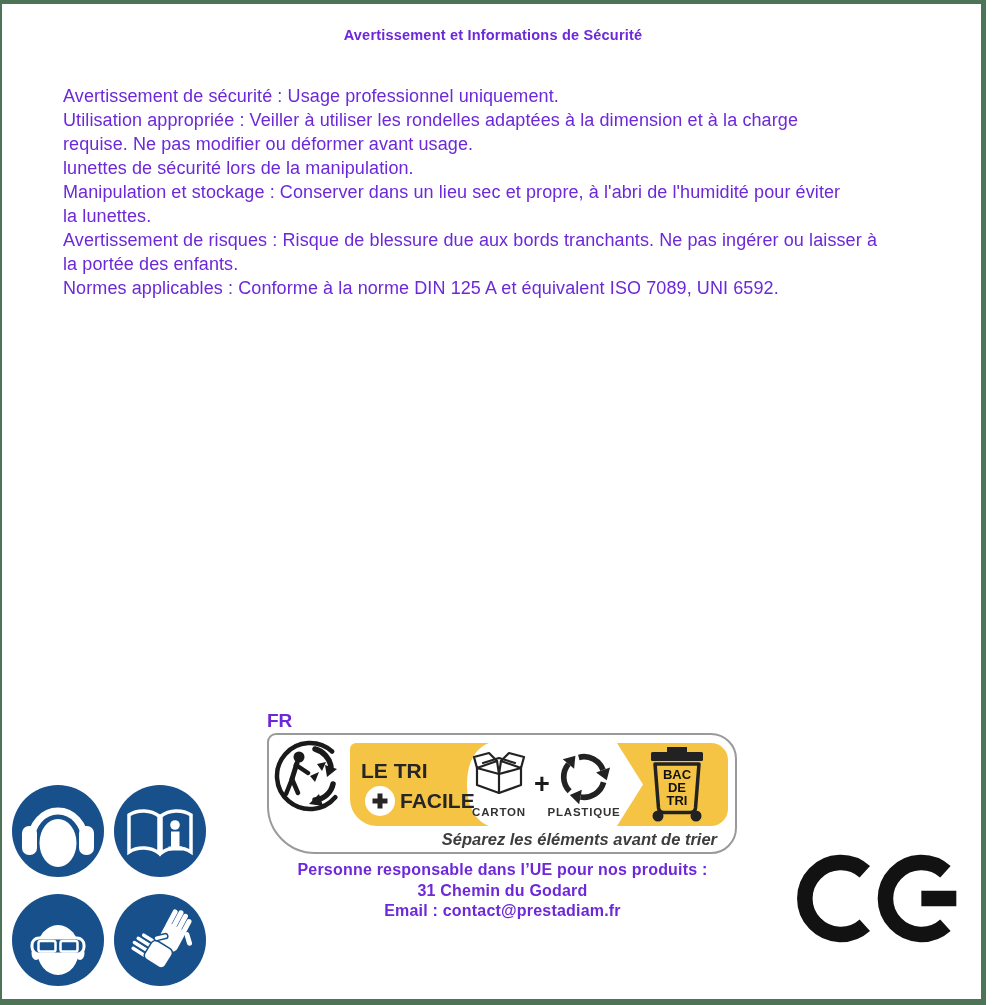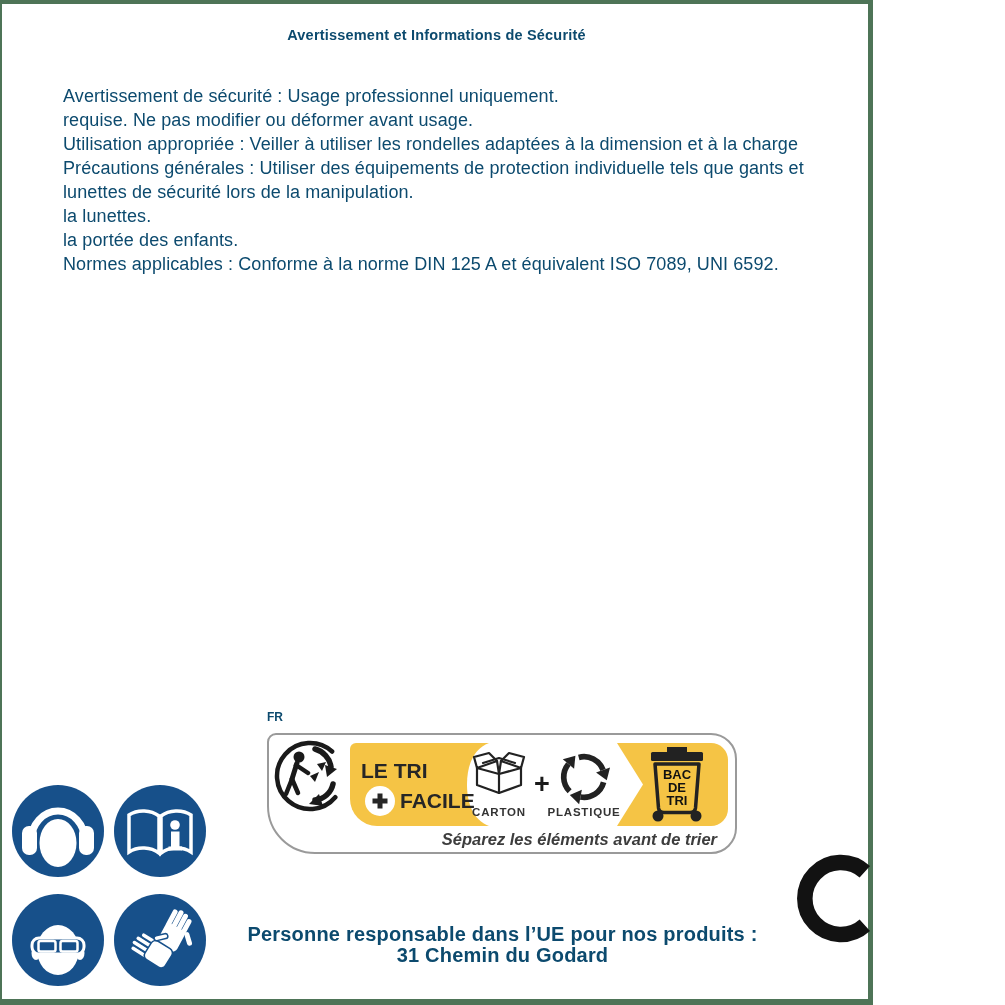--- a/index.html
+++ b/index.html
@@ -1,60 +1,61 @@
 <!DOCTYPE html>
 <html style="--c-green: #4e7457; --c-blue: #17508a; --c-yellow: #F5C445;"><head>
 <meta charset="utf-8">
 <style>
   html,body{margin:0;padding:0;background:#fff;}
   #canvas{
-    position:relative;width:873px;height:1005px;background:#fff;overflow:hidden;
-    font-family:"Liberation Sans",sans-serif;color:#0c4a6e;
+    position:relative;width:986px;height:1005px;background:#fff;overflow:hidden;
+    font-family:"Liberation Sans",sans-serif;color:#6d28d9;
   }
   .frame{
     position:absolute;inset:0;pointer-events:none;box-sizing:border-box;
     border-top:4px solid var(--c-green,#4e7457);
     border-right:5px solid var(--c-green,#4e7457);
     border-bottom:6px solid var(--c-green,#4e7457);
     border-left:2px solid var(--c-green,#4e7457);
   }
   .doc-title{
     position:absolute;top:27px;left:0;width:100%;text-align:center;
     font-size:14.5px;font-weight:bold;letter-spacing:.2px;
   }
   .body-text{position:absolute;left:63px;top:84px;font-size:18px;line-height:24px;letter-spacing:.1px;}
   .body-text div{white-space:nowrap;}
-  .fr-code{position:absolute;left:267px;top:710px;font-size:12px;font-weight:bold;}
+  .fr-code{position:absolute;left:267px;top:710px;font-size:19px;font-weight:bold;}
   .label-svg{position:absolute;left:265px;top:732px;}
   .badge{position:absolute;}
   .badge-bg{fill:var(--c-blue,#17508a);}
   .yellow-fill{fill:var(--c-yellow,#F5C445);}
   .resp-block{
-    position:absolute;left:0;top:924px;width:1005px;text-align:center;
-    font-size:20px;font-weight:bold;line-height:20.5px;letter-spacing:.2px;
+    position:absolute;left:0;top:860px;width:1005px;text-align:center;
+    font-size:16px;font-weight:bold;line-height:20.5px;letter-spacing:.2px;
   }
   .ce-svg{position:absolute;left:797px;top:849px;}
   svg text{font-family:"Liberation Sans",sans-serif;}
 </style>
 </head>
 <body>
 
 <div id="canvas">
 
   <div class="frame"></div>
 
   <div class="doc-title">Avertissement et Informations de Sécurité</div>
 
   <div class="body-text">
     <div>Avertissement de sécurité : Usage professionnel uniquement.</div>
+    <div>Utilisation appropriée : Veiller à utiliser les rondelles adaptées à la dimension et à la charge</div>
     <div>requise. Ne pas modifier ou déformer avant usage.</div>
-    <div>Utilisation appropriée : Veiller à utiliser les rondelles adaptées à la dimension et à la charge</div>
-    <div>Précautions générales : Utiliser des équipements de protection individuelle tels que gants et</div>
     <div>lunettes de sécurité lors de la manipulation.</div>
+    <div>Manipulation et stockage : Conserver dans un lieu sec et propre, à l'abri de l'humidité pour éviter</div>
     <div>la lunettes.</div>
+    <div>Avertissement de risques : Risque de blessure due aux bords tranchants. Ne pas ingérer ou laisser à</div>
     <div>la portée des enfants.</div>
     <div>Normes applicables : Conforme à la norme DIN 125 A et équivalent ISO 7089, UNI 6592.</div>
   </div>
 
   <div class="fr-code">FR</div>
 
   <svg class="label-svg" width="475" height="123" viewBox="0 0 475 123">
     <path d="M 11,2 L 446,2 A 25,25 0 0 1 471,27 L 471,96 A 25,25 0 0 1 446,121 L 50,121 A 47,47 0 0 1 3,74 L 3,10 A 8,8 0 0 1 11,2 Z" fill="#ffffff" stroke="#9a9a9a" stroke-width="2"></path>
 
     <g stroke="#1a1a1a" fill="none" stroke-linecap="round">
@@ -177,20 +178,21 @@
         <rect x="5.8" y="-21" width="5" height="18" rx="2.5"></rect>
         <rect x="-11" y="-8" width="21.8" height="24" rx="5"></rect>
         <rect x="9" y="-6" width="5" height="14" rx="2.5" transform="rotate(-45 9 -6)"></rect>
       </g>
     </g>
   </svg>
 
   <div class="resp-block">
     <div>Personne responsable dans l’UE pour nos produits :</div>
     <div>31 Chemin du Godard</div>
+    <div>Email : contact@prestadiam.fr</div>
   </div>
 
   <svg class="ce-svg" width="170" height="99" viewBox="0 0 175 100">
     <g stroke="#121212" stroke-width="16" fill="none" stroke-linecap="butt">
       <path d="M 69.8,22.5 A 37,37 0 1 0 69.8,77.5"></path>
       <path d="M 152.8,22.5 A 37,37 0 1 0 152.8,77.5"></path>
       <path d="M 128,50 L 164,50"></path>
     </g>
   </svg>
 

